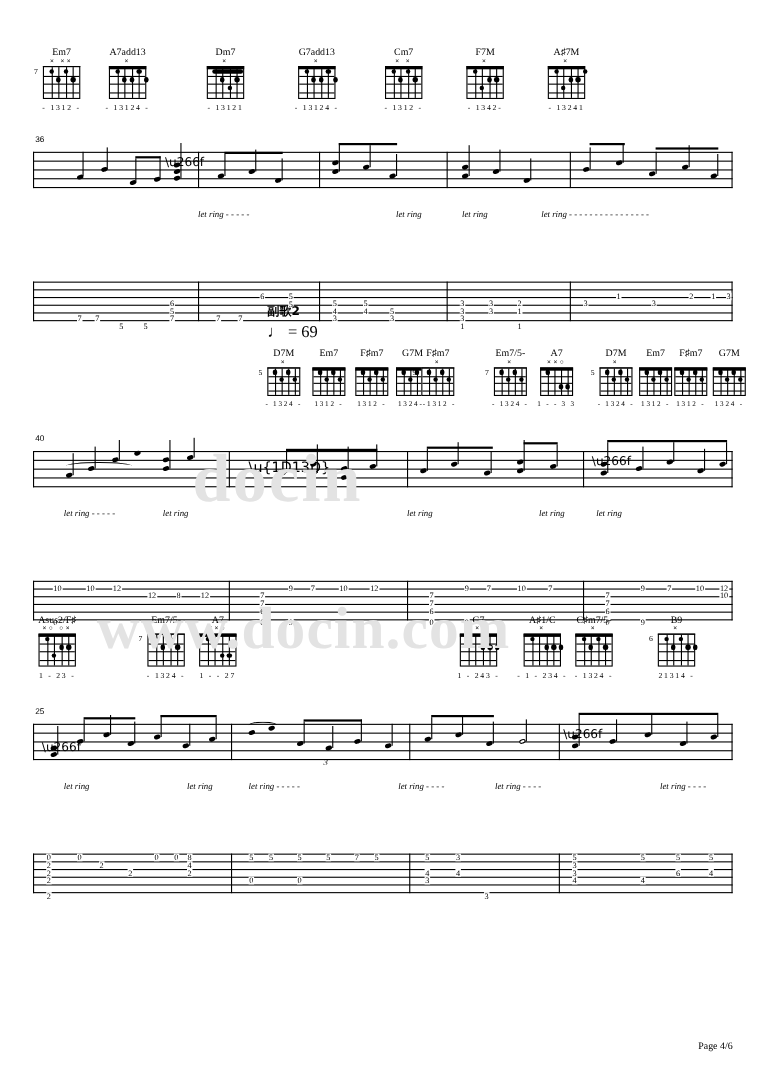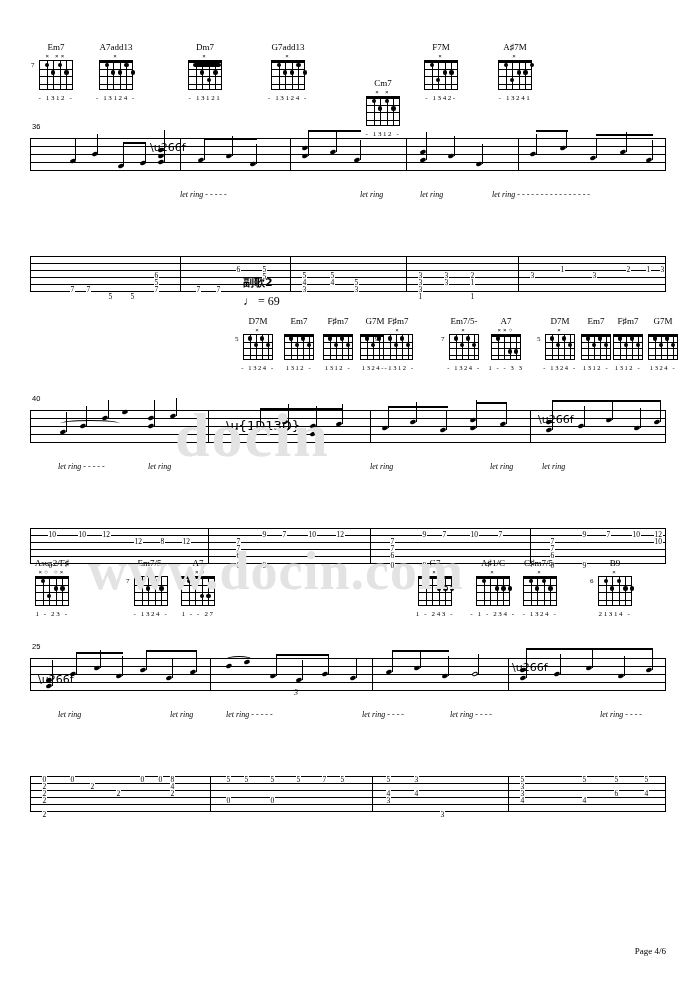--- a/index.html
+++ b/index.html
@@ -208,21 +208,21 @@
     line-height: 1;
   }
   .sectionlabel {
     position: absolute;
     font-family: "DejaVu Sans", sans-serif;
     font-weight: bold;
     font-size: 11px;
   }
   .tempo {
     position: absolute;
-    font-size: 12px;
+    font-size: 15px;
     font-family: "Liberation Serif", serif;
     white-space: nowrap;
   }
   .pagenum {
     position: absolute;
     right: 30px;
     bottom: 28px;
     font-size: 9px;
     font-family: "Liberation Serif", serif;
   }
@@ -331,21 +331,21 @@
           <div class="dot" style="left:4.5px; top:1.5px;"></div>
           <div class="dot" style="left:24.3px; top:1.5px;"></div>
           <div class="dot" style="left:11.1px; top:9px;"></div>
           <div class="dot" style="left:17.7px; top:9px;"></div>
           <div class="dot" style="left:30.9px; top:9px;"></div>
         </div>
       </div>
       <div class="fingers">- 13124 -</div>
     </div>
 
-    <div class="chord" style="left:360px; width:46px;margin-top:36px;">
+    <div class="chord" style="left:344px; width:46px;">
       <div class="cname">Cm7</div>
       <div class="topmarks">×  ×</div>
       <div class="grid-wrap">
         <div class="grid" style="width:34px; height:30px;">
           <div class="nut"></div>
           <div class="v" style="left:6.6px;"></div>
             <div class="v" style="left:13.2px;"></div>
           <div class="v" style="left:19.8px;"></div>
             <div class="v" style="left:26.4px;"></div>
           <div class="h" style="top:7.5px;"></div>

